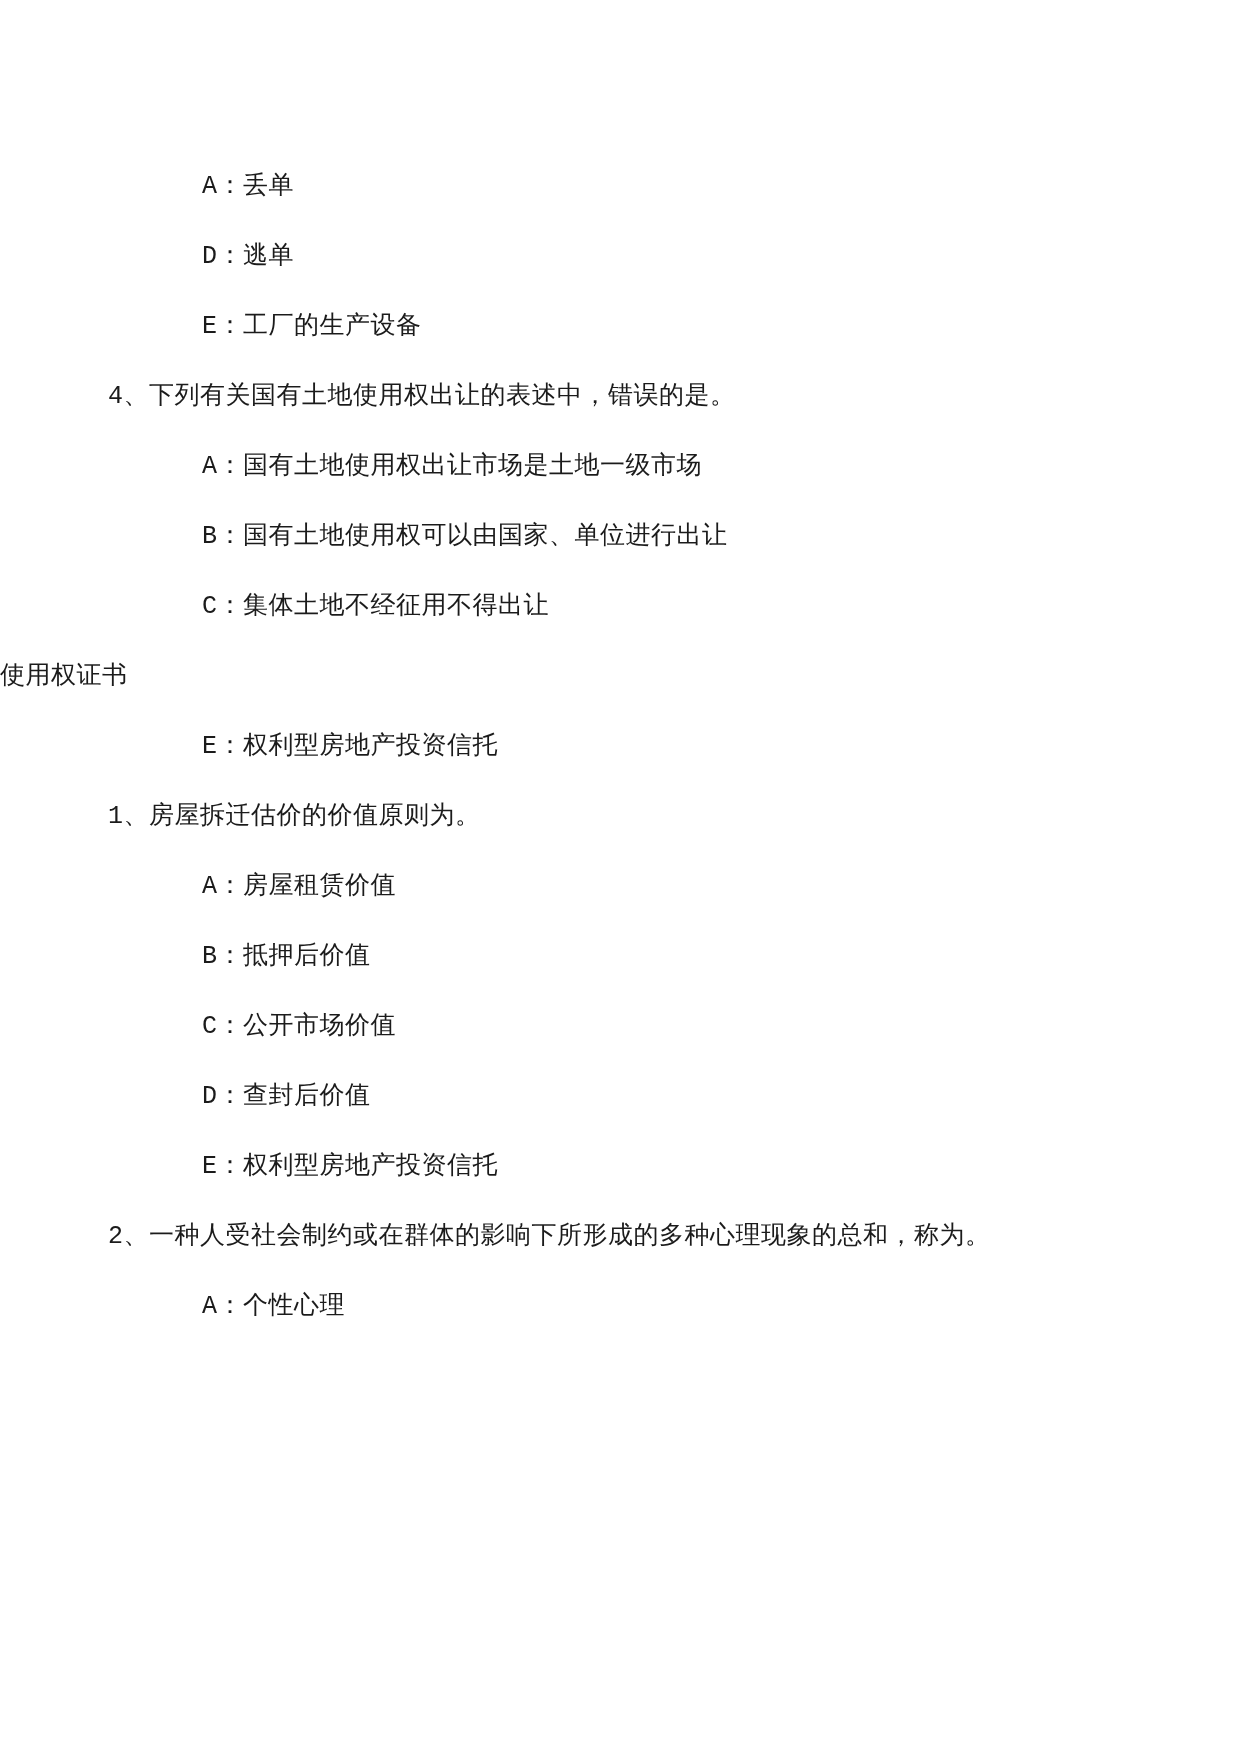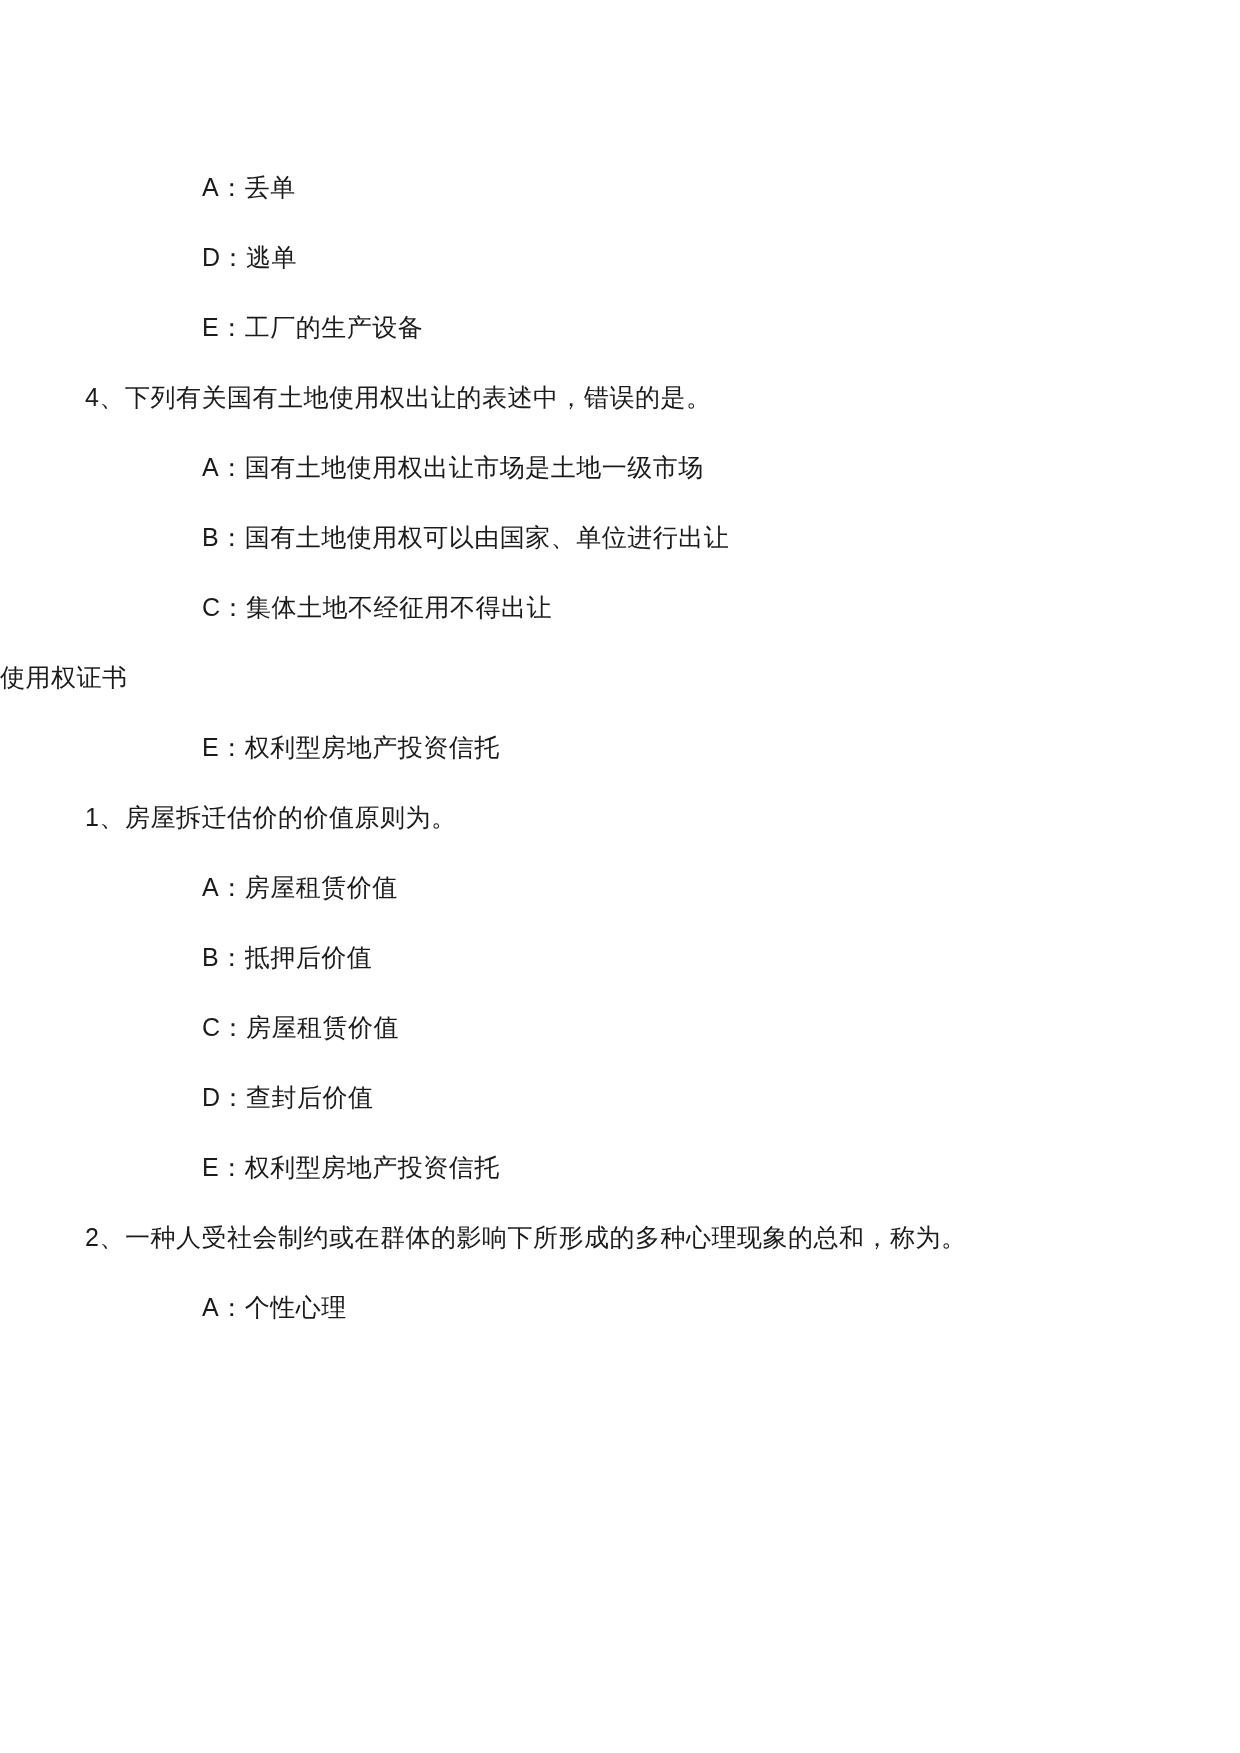--- a/index.html
+++ b/index.html
@@ -11,35 +11,35 @@
   body {
     width: 1240px;
     height: 1753px;
     overflow: hidden;
   }
   .page {
     position: relative;
     width: 1060px;
     height: 1753px;
     background: #ffffff;
-    font-family: Liberation Sans, sans-serif;
+    font-family: Liberation Mono, monospace;
     color: #1b1b1b;
   }
   .doc-lines {
     padding-top: 152px;
   }
   .line {
     font-size: 25px;
     line-height: 70px;
     letter-spacing: 0.5px;
     white-space: nowrap;
     -webkit-font-smoothing: antialiased;
   }
   .line.question {
-    margin-left: 85px;
+    margin-left: 108px;
   }
   .line.option {
     margin-left: 202px;
   }
   .line.continuation {
   }
 </style>
 </head>
 <body>
 
@@ -50,19 +50,19 @@
       <div class="line option">E：工厂的生产设备</div>
       <div class="line question">4、下列有关国有土地使用权出让的表述中，错误的是。</div>
       <div class="line option">A：国有土地使用权出让市场是土地一级市场</div>
       <div class="line option">B：国有土地使用权可以由国家、单位进行出让</div>
       <div class="line option">C：集体土地不经征用不得出让</div>
       <div class="line continuation">使用权证书</div>
       <div class="line option">E：权利型房地产投资信托</div>
       <div class="line question">1、房屋拆迁估价的价值原则为。</div>
       <div class="line option">A：房屋租赁价值</div>
       <div class="line option">B：抵押后价值</div>
-      <div class="line option">C：房屋租赁价值</div>
+      <div class="line option">C：公开市场价值</div>
       <div class="line option">D：查封后价值</div>
       <div class="line option">E：权利型房地产投资信托</div>
       <div class="line question">2、一种人受社会制约或在群体的影响下所形成的多种心理现象的总和，称为。</div>
       <div class="line option">A：个性心理</div>
     </div>
 </div>
 
 </body></html>

